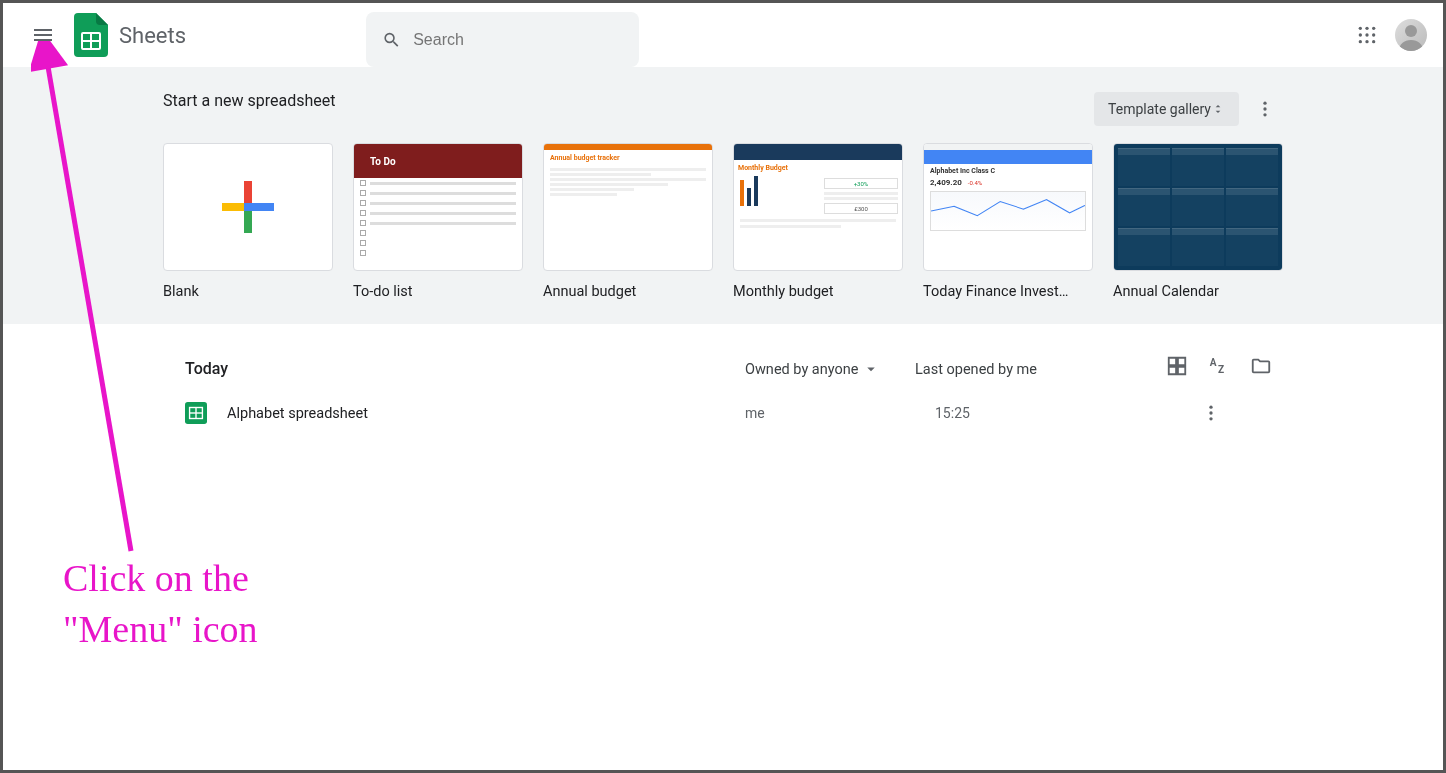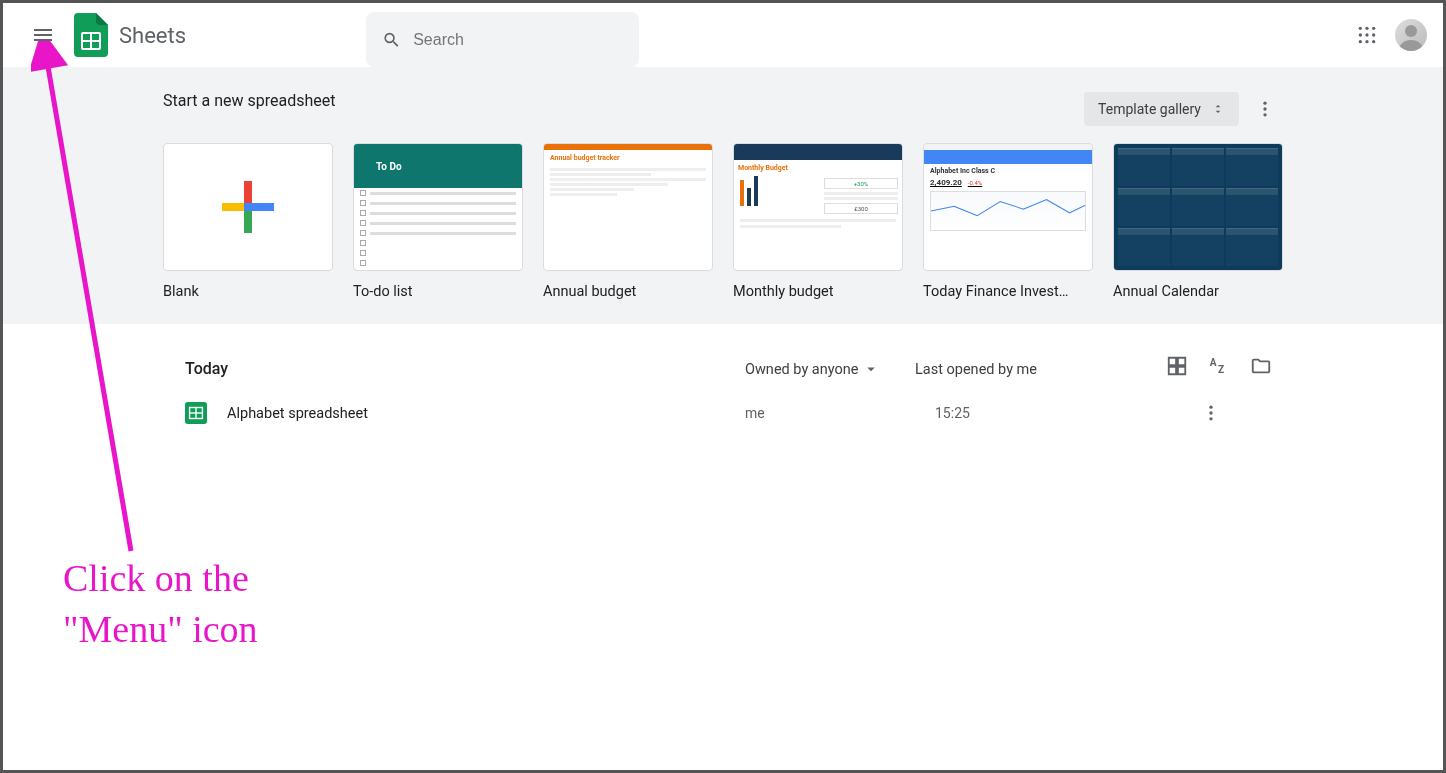--- a/index.html
+++ b/index.html
@@ -104,21 +104,21 @@
   }
   .templates-actions {
     display:flex; align-items:center; gap:8px;
   }
   .gallery-btn {
     background: #e4e6e8;
     border-radius: 4px;
     padding: 8px 14px;
     font-size: 14px;
     color: #3c4043;
-    display:flex; align-items:center; gap:10px;
+    display:flex; align-items:center; 
     cursor:pointer;
   }
   .more-btn {
     width:36px; height:36px;
     display:flex; align-items:center; justify-content:center;
     cursor:pointer;
     color:#5f6368;
     border-radius:50%;
   }
   .template-row {
@@ -146,22 +146,22 @@
     overflow:hidden;
     text-overflow: ellipsis;
   }
   
   .plus {
     position:absolute; top:50%; left:50%;
     transform: translate(-50%,-50%);
   }
   
   .todo-head {
-    background:#0f766e; color:#fff;
-    font-size:8px; padding:22px; display:flex; gap:6px; align-items:center;
+    background:#7f1d1d; color:#fff;
+    font-size:8px; padding:16px; display:flex; gap:6px; align-items:center;
     height:34px;
   }
   .todo-row { display:flex; align-items:center; padding:2px 6px; gap:4px;}
   .todo-row .cb { width:6px;height:6px;border:1px solid #aaa;}
   .todo-row .ln { height:3px; background:#ddd; flex:1;}
   
   .orange-bar { height:6px; background:#e8710a;}
   .ttl { font-size:7px; font-weight:bold; color:#e8710a; padding:4px 6px;}
   .gln { height:3px; background:#eee; margin:2px 6px;}
   
@@ -411,21 +411,21 @@
           <div style="height:3px;background:#eee;margin:2px 6px;width:60%"></div>
         </div>
         <div class="template-label">Monthly budget</div>
       </div>
 
       <div class="template-card">
         <div class="thumb">
           <div style="height:6px;background:#f1f3f4;"></div>
           <div class="fin-head"></div>
           <div class="fin-t1">Alphabet Inc Class C</div>
-          <div style="display:flex;align-items:baseline;padding:0 6px;gap:6px;text-decoration:underline;">
+          <div style="display:flex;align-items:baseline;padding:0 6px;gap:6px;">
             <span class="fin-t2" style="padding:0">2,409.20</span>
             <span style="font-size:6px;color:#d93025;">-0.4%</span>
           </div>
           <div class="fin-chart">
             <svg width="100%" height="100%" viewBox="0 0 100 40" preserveAspectRatio="none">
               <polyline points="0,20 15,15 30,25 45,10 60,18 75,8 90,22 100,14" fill="none" stroke="#4285f4" stroke-width="1"></polyline>
             </svg>
           </div>
         </div>
         <div class="template-label">Today Finance Invest…</div>

